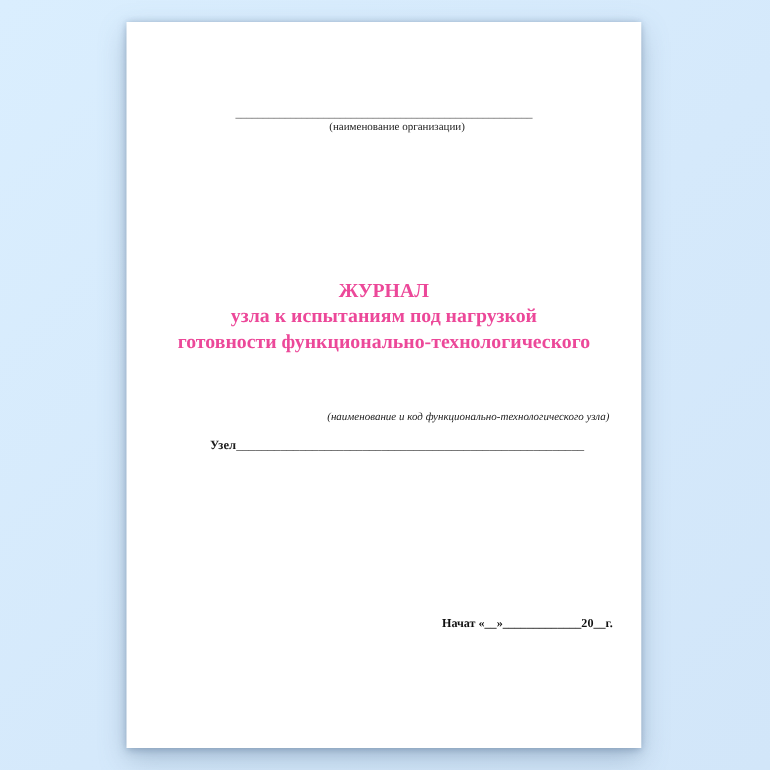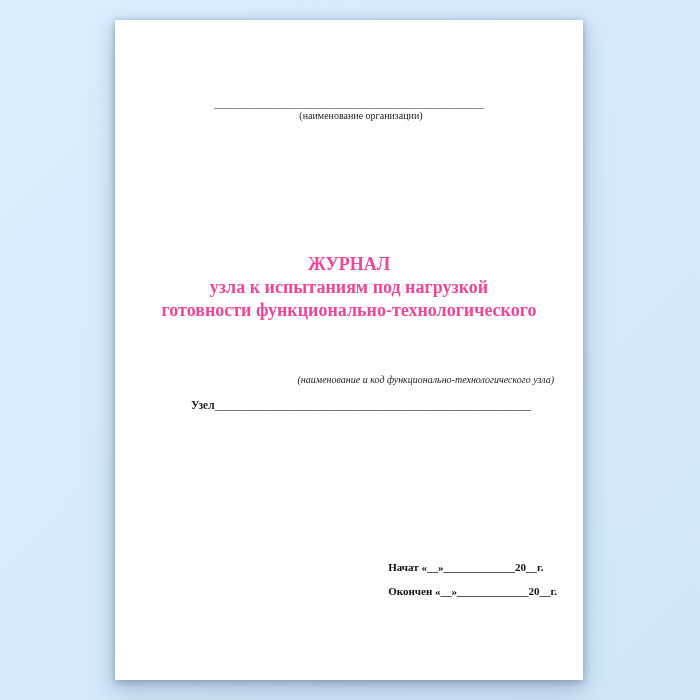--- a/index.html
+++ b/index.html
@@ -122,17 +122,16 @@
       <div>готовности функционально-технологического</div>
     </div>
 
     <div class="unit-row">
       <span class="unit-label">Узел</span><span class="unit-blank">_______________________________________________________</span>
     </div>
     <div class="unit-caption caption">(наименование и код функционально-технологического узла)</div>
 
     <div class="dates">
       <div class="date-line">Начат «__»_____________20__г.</div>
-      <div class="date-line">Окончен «__»_____________20__г.</div>
     </div>
 
   </div>
 </div>
 
 </body></html>

